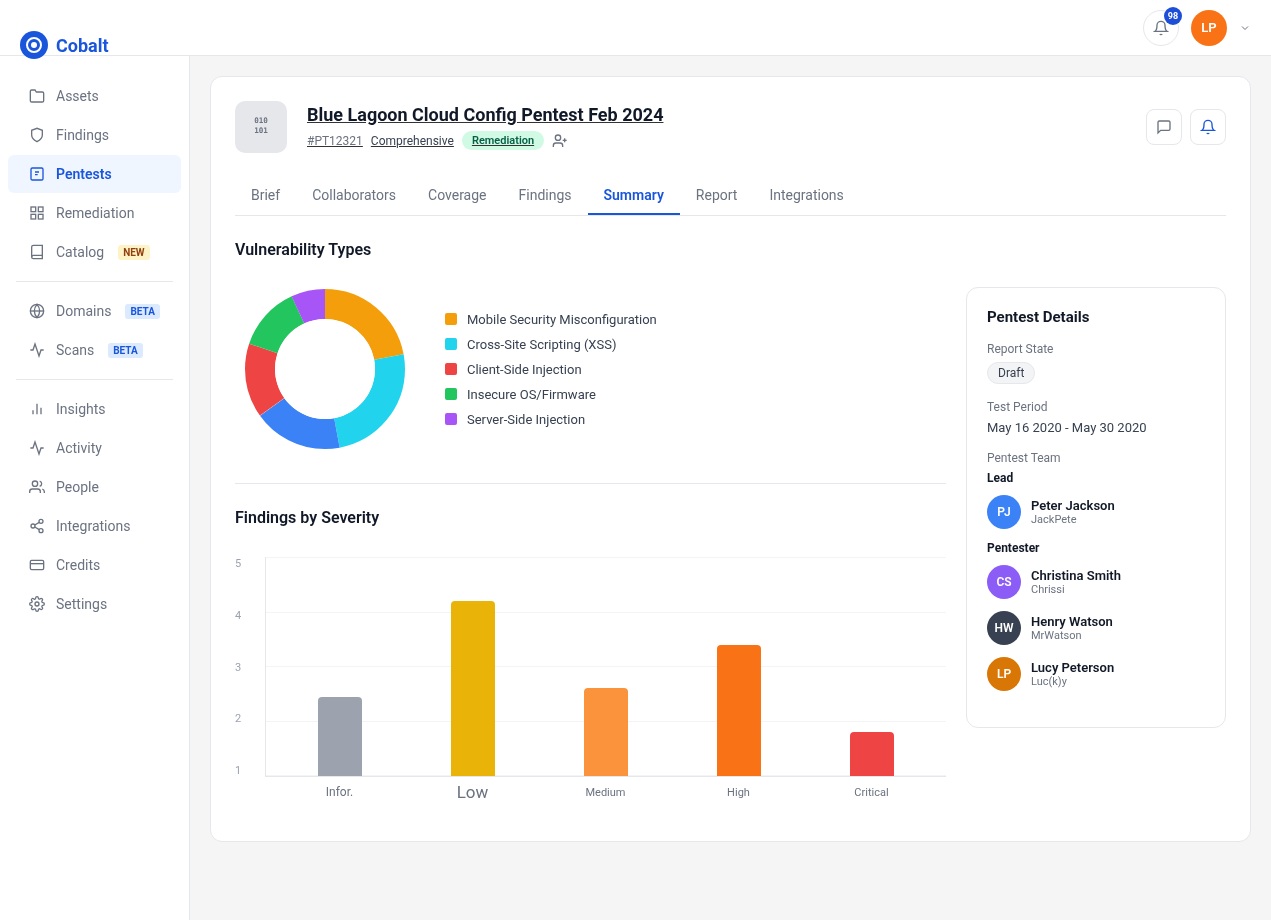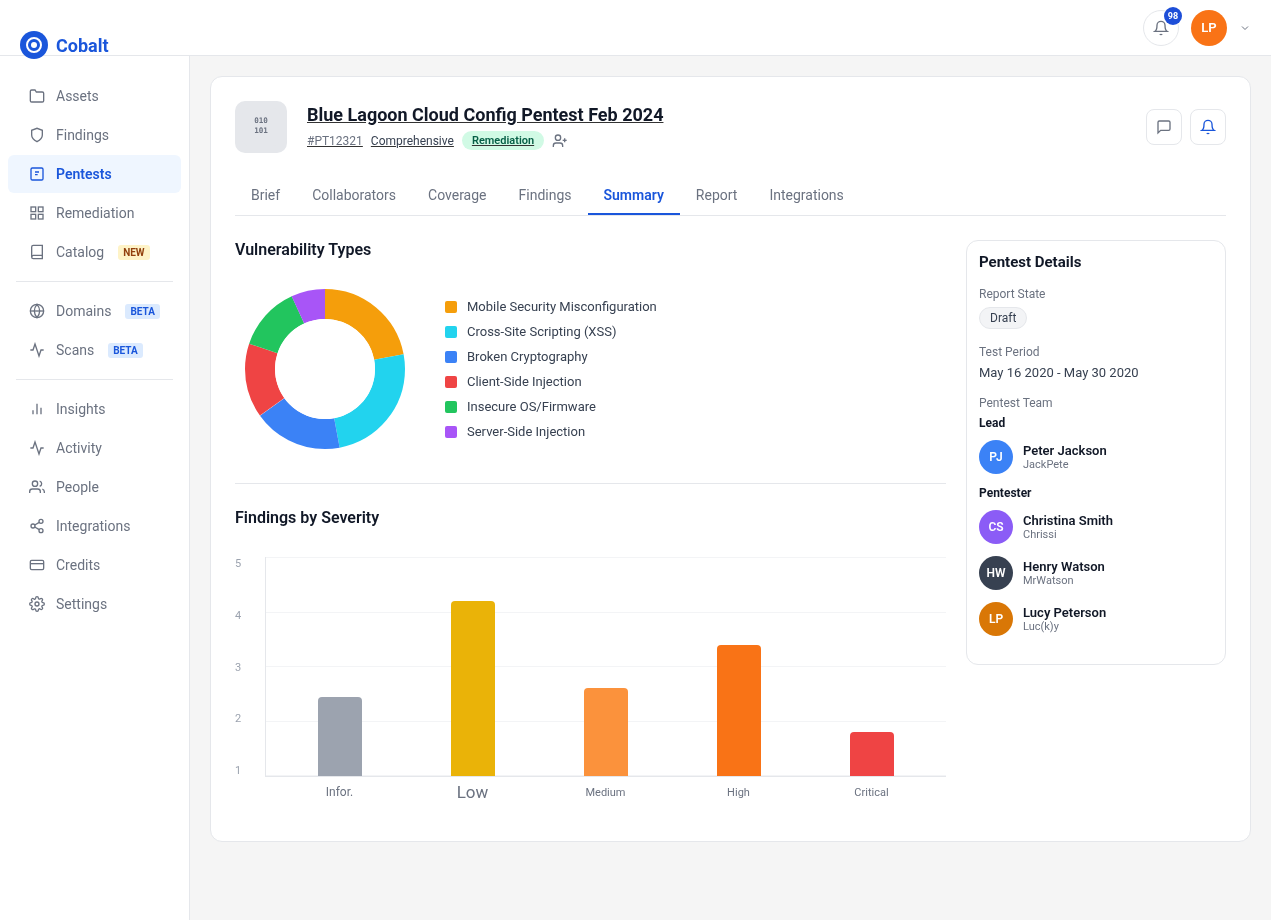--- a/index.html
+++ b/index.html
@@ -61,21 +61,21 @@
     
     .donut-wrapper { width: 180px; height: 180px; flex-shrink: 0; }
     .donut-legend { flex: 1; display: flex; flex-direction: column; gap: 10px; justify-content: flex-end; }
     .legend-item { display: flex; align-items: center; gap: 10px; font-size: 13px; color: #374151; }
     .legend-dot { width: 12px; height: 12px; border-radius: 2px; flex-shrink: 0; }
 
     
     .bar-chart-wrapper { padding: 10px 0; }
 
     
-    .details-card { background: #fff; border: 1px solid #e5e7eb; border-radius: 12px; padding: 12px; }
+    .details-card { background: #fff; border: 1px solid #e5e7eb; border-radius: 12px; padding: 20px; margin-top: 47px; }
     .details-title { font-size: 15px; font-weight: 700; color: #111827; margin-bottom: 16px; }
     .detail-section { margin-bottom: 16px; }
     .detail-label { font-size: 12px; color: #6b7280; margin-bottom: 6px; }
     .detail-value { font-size: 13px; color: #374151; }
     .report-state-badge { display: inline-block; font-size: 12px; padding: 3px 10px; border-radius: 12px; background: #f3f4f6; color: #374151; border: 1px solid #e5e7eb; }
     .team-member { display: flex; align-items: center; gap: 10px; margin-bottom: 12px; }
     .team-avatar { width: 34px; height: 34px; border-radius: 50%; background: #6366f1; display: flex; align-items: center; justify-content: center; color: #fff; font-size: 12px; font-weight: 600; flex-shrink: 0; overflow: hidden; }
     .team-info { display: flex; flex-direction: column; }
     .team-name { font-size: 13px; font-weight: 600; color: #111827; }
     .team-handle { font-size: 11px; color: #6b7280; }
@@ -324,24 +324,20 @@
               <div class="donut-legend">
                 <div class="legend-item">
                   <div class="legend-dot" style="background:#f59e0b"></div>
                   <span>Mobile Security Misconfiguration</span>
                 </div>
                 <div class="legend-item">
                   <div class="legend-dot" style="background:#22d3ee"></div>
                   <span>Cross-Site Scripting (XSS)</span>
                 </div>
                 <div class="legend-item">
-                  <div class="legend-dot" style="background:#3b82f6"></div>
-                  <span>Broken Cryptography</span>
-                </div>
-                <div class="legend-item">
                   <div class="legend-dot" style="background:#ef4444"></div>
                   <span>Client-Side Injection</span>
                 </div>
                 <div class="legend-item">
                   <div class="legend-dot" style="background:#22c55e"></div>
                   <span>Insecure OS/Firmware</span>
                 </div>
                 <div class="legend-item">
                   <div class="legend-dot" style="background:#a855f7"></div>
                   <span>Server-Side Injection</span>

